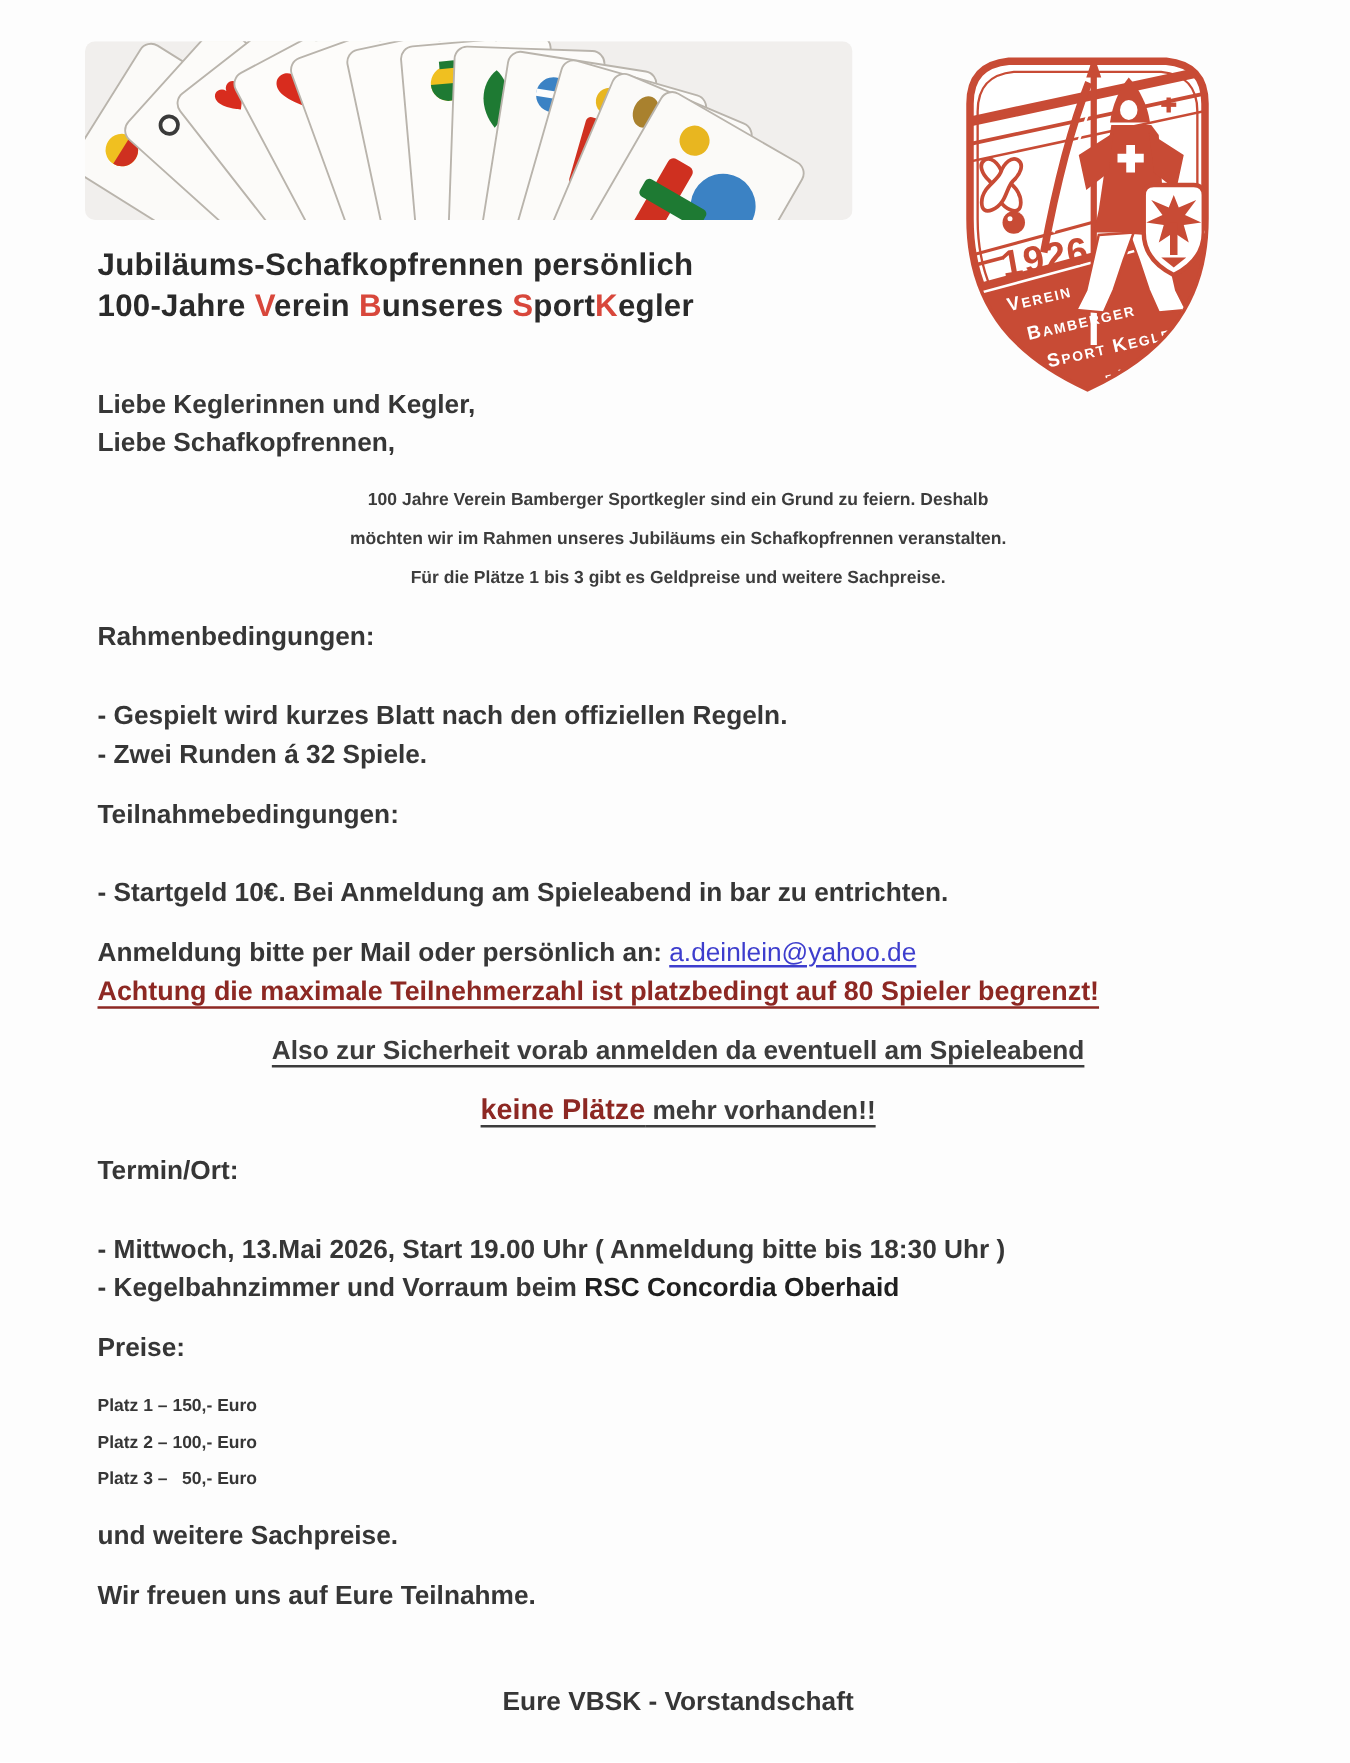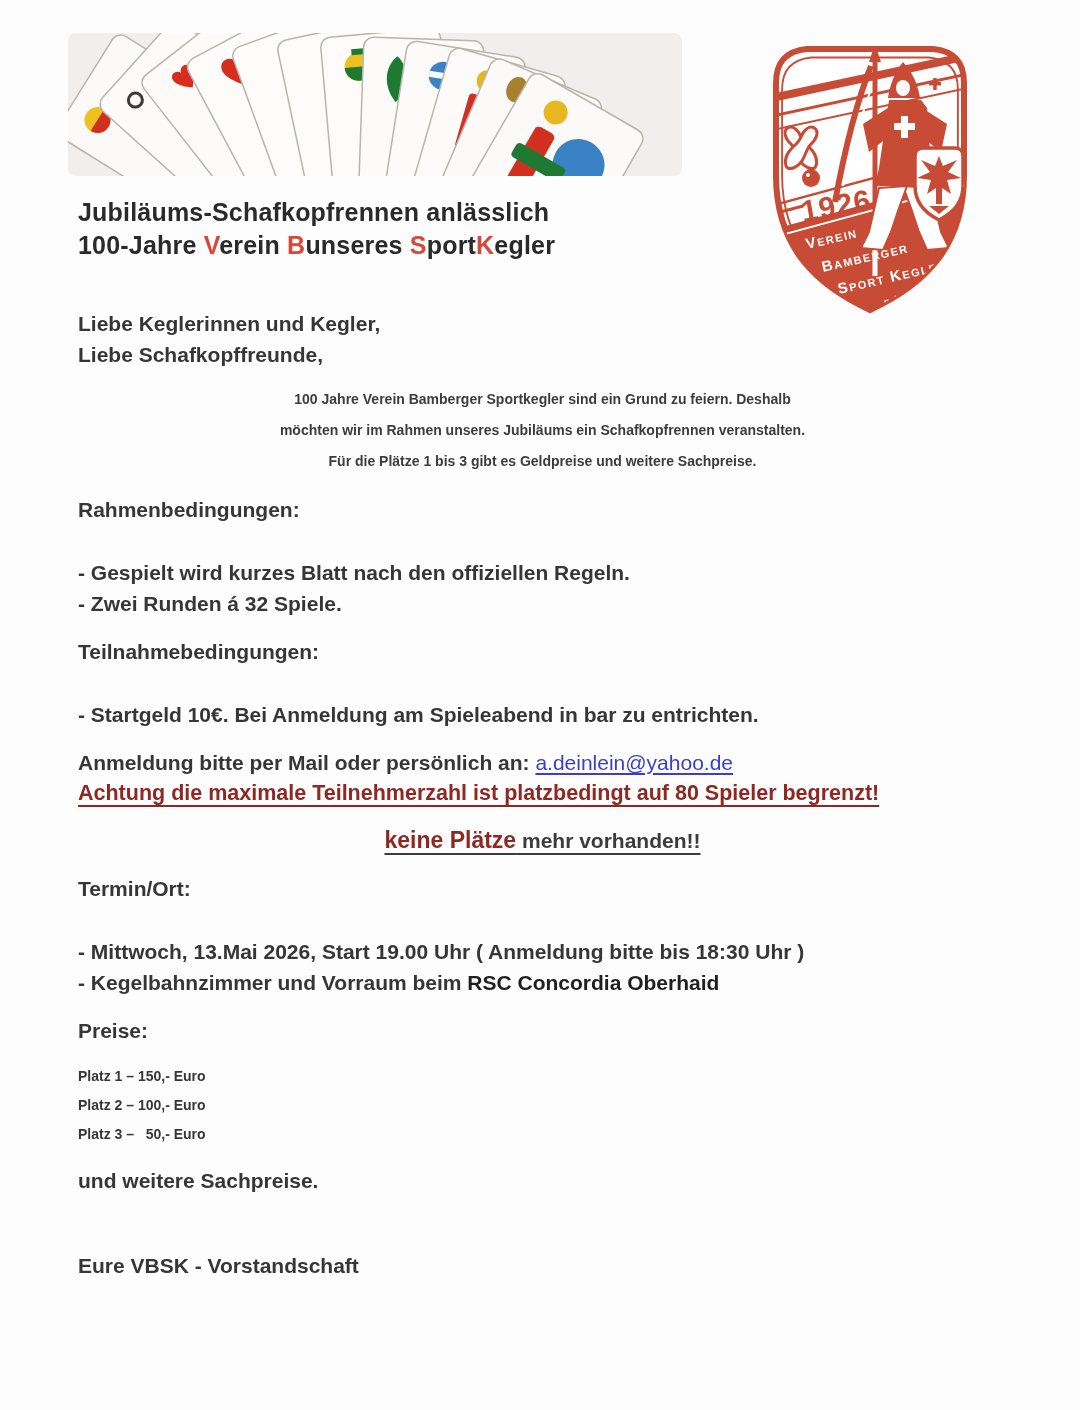--- a/index.html
+++ b/index.html
@@ -69,21 +69,21 @@
     text-decoration-thickness:2px;
     text-underline-offset:5px;
     color:#3c3c3c;
   }
   .notice .dark-red{
     color:var(--darkred);
     font-size:23px;
   }
   .prices{margin-top:16px;font-size:14px;line-height:29px;}
   .price-line{white-space:pre;}
-  .signature{margin-top:58px;font-size:21px;}
+  .signature{margin-top:58px;font-size:21px;text-align:center;}
   .strong{color:var(--ink-strong);}
   svg text{font-family:"Liberation Sans",sans-serif;}
 </style>
 </head>
 <body>
 
 <div class="page">
 
   <svg class="cards-photo" viewBox="0 0 614 143" xmlns="http://www.w3.org/2000/svg">
     <rect x="0" y="0" width="614" height="143" rx="8" fill="#f1efed"></rect>
@@ -235,29 +235,29 @@
         <text x="60" y="236" font-size="15" transform="rotate(-13 60 236)">Bamberger</text>
         <text x="76" y="258" font-size="15" transform="rotate(-13 76 258)">Sport Kegler</text>
         <text x="122" y="270" font-size="11" transform="rotate(-13 122 270)">e.V.</text>
       </g>
     </g>
   </svg>
 
   <div class="content">
 
     <div class="title">
-      <div>Jubiläums-Schafkopfrennen anlässlich</div>
+      <div>Jubiläums-Schafkopfrennen persönlich</div>
       <div>
         <span>100-Jahre </span><span class="accent">V</span><span>erein </span><span class="accent">B</span><span>unseres </span><span class="accent">S</span><span>port</span><span class="accent">K</span><span>egler</span>
       </div>
     </div>
 
     <div class="salutation">
       <div>Liebe Keglerinnen und Kegler,</div>
-      <div>Liebe Schafkopffreunde,</div>
+      <div>Liebe Schafkopfrennen,</div>
     </div>
 
     <div class="intro">
       <div>100 Jahre Verein Bamberger Sportkegler sind ein Grund zu feiern. Deshalb</div>
       <div>möchten wir im Rahmen unseres Jubiläums ein Schafkopfrennen veranstalten.</div>
       <div>Für die Plätze 1 bis 3 gibt es Geldpreise und weitere Sachpreise.</div>
     </div>
 
     <div class="heading">Rahmenbedingungen:</div>
     <div class="bullets">
@@ -269,20 +269,21 @@
     <div class="bullets">
       <div>- Startgeld 10€. Bei Anmeldung am Spieleabend in bar zu entrichten.</div>
     </div>
 
     <div class="line mt-lg">
       <span>Anmeldung bitte per Mail oder persönlich an: </span><a class="email" href="#">a.deinlein@yahoo.de</a>
     </div>
 
     <div class="warning">Achtung die maximale Teilnehmerzahl ist platzbedingt auf 80 Spieler begrenzt!</div>
 
+    <div class="notice">Also zur Sicherheit vorab anmelden da eventuell am Spieleabend</div>
 
     <div class="notice">
       <span class="dark-red">keine Plätze</span><span> mehr vorhanden!!</span>
     </div>
 
     <div class="heading">Termin/Ort:</div>
     <div class="bullets">
       <div>- Mittwoch, 13.Mai 2026, Start 19.00 Uhr ( Anmeldung bitte bis 18:30 Uhr )</div>
       <div>
         <span>- Kegelbahnzimmer und Vorraum beim </span><span class="strong">RSC Concordia Oberhaid</span>
@@ -290,17 +291,18 @@
     </div>
 
     <div class="heading mt-lg">Preise:</div>
     <div class="prices">
       <div class="price-line">Platz 1 – 150,- Euro</div>
       <div class="price-line">Platz 2 – 100,- Euro</div>
       <div class="price-line">Platz 3 –   50,- Euro</div>
     </div>
     <div class="line mt">und weitere Sachpreise.</div>
 
+    <div class="line mt-lg">Wir freuen uns auf Eure Teilnahme.</div>
 
     <div class="signature">Eure VBSK - Vorstandschaft</div>
 
   </div>
 </div>
 
 </body></html>

